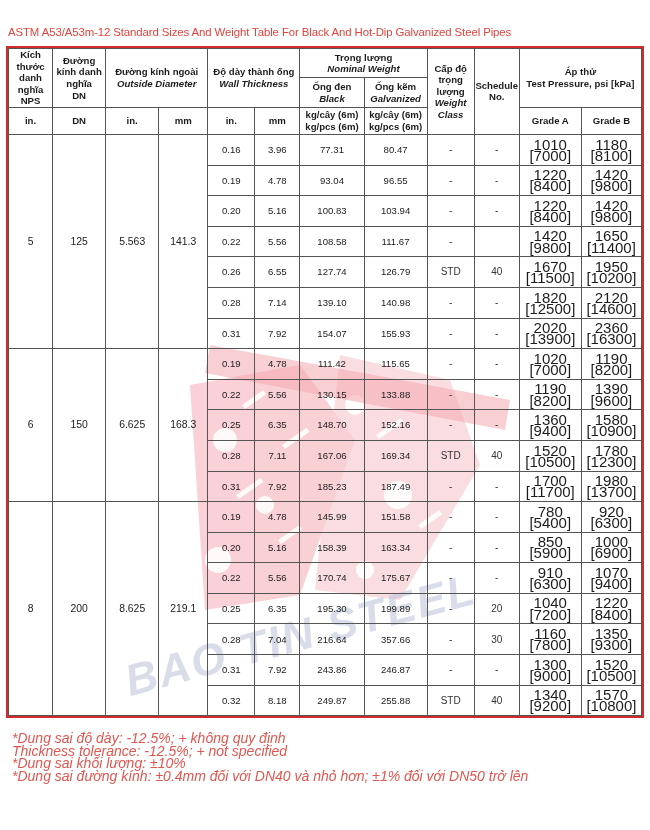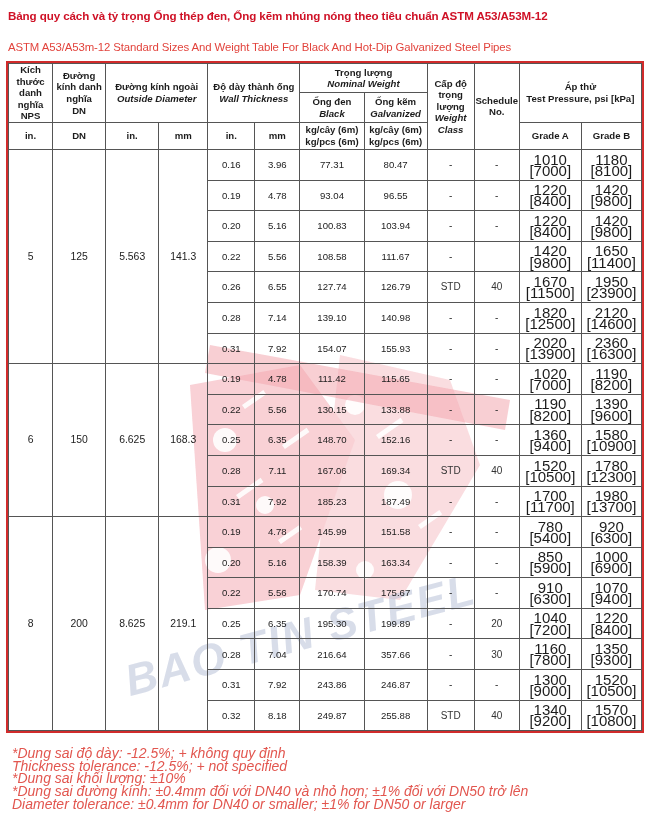--- a/index.html
+++ b/index.html
@@ -122,21 +122,20 @@
     position: relative;
   }
   .notes div { white-space: nowrap; }
 </style>
 </head>
 <body>
 
 <div id="page">
 
   <div class="titles">
-    <div class="title-vi">Bảng quy cách và tỷ trọng Ống thép đen, Ống kẽm nhúng nóng theo tiêu chuẩn ASTM A53/A53M-12</div>
     <div class="title-en">ASTM A53/A53m-12 Standard Sizes And Weight Table For Black And Hot-Dip Galvanized Steel Pipes</div>
   </div>
 
   <div class="watermark">
     <svg viewBox="0 0 360 330" width="360" height="330" aria-hidden="true">
       <g fill="#f7c6cb" opacity="0.85">
         <path d="M40 40 L150 20 L205 95 L150 250 L55 265 Z"></path>
         <path d="M190 10 L300 35 L330 120 L250 255 L165 245 Z" opacity="0.75"></path>
       </g>
       <g fill="#ffffff" opacity="0.9">
@@ -288,21 +287,21 @@
             <td class="press"><span>1650</span><br><span>[11400]</span></td>
           </tr>
           <tr>
             <td>0.26</td>
             <td>6.55</td>
             <td>127.74</td>
             <td>126.79</td>
             <td class="dash">STD</td>
             <td class="dash">40</td>
             <td class="press"><span>1670</span><br><span>[11500]</span></td>
-            <td class="press"><span>1950</span><br><span>[23900]</span></td>
+            <td class="press"><span>1950</span><br><span>[10200]</span></td>
           </tr>
           <tr>
             <td>0.28</td>
             <td>7.14</td>
             <td>139.10</td>
             <td>140.98</td>
             <td class="dash">-</td>
             <td class="dash">-</td>
             <td class="press"><span>1820</span><br><span>[12500]</span></td>
             <td class="press"><span>2120</span><br><span>[14600]</span></td>
@@ -447,15 +446,14 @@
           </tr>
         </tbody>
   </table>
   </div>
 
   <div class="notes" id="notes">
       <div>*Dung sai độ dày: -12.5%; + không quy định</div>
       <div>Thickness tolerance:  -12.5%; + not specified</div>
       <div>*Dung sai khối lượng: ±10%</div>
       <div>*Dung sai đường kính: ±0.4mm đối với DN40 và nhỏ hơn;  ±1% đối với DN50 trở lên</div>
-      <div>Diameter tolerance:  ±0.4mm for DN40 or smaller;  ±1% for DN50 or larger</div>
     </div>
 </div>
 
 </body></html>

